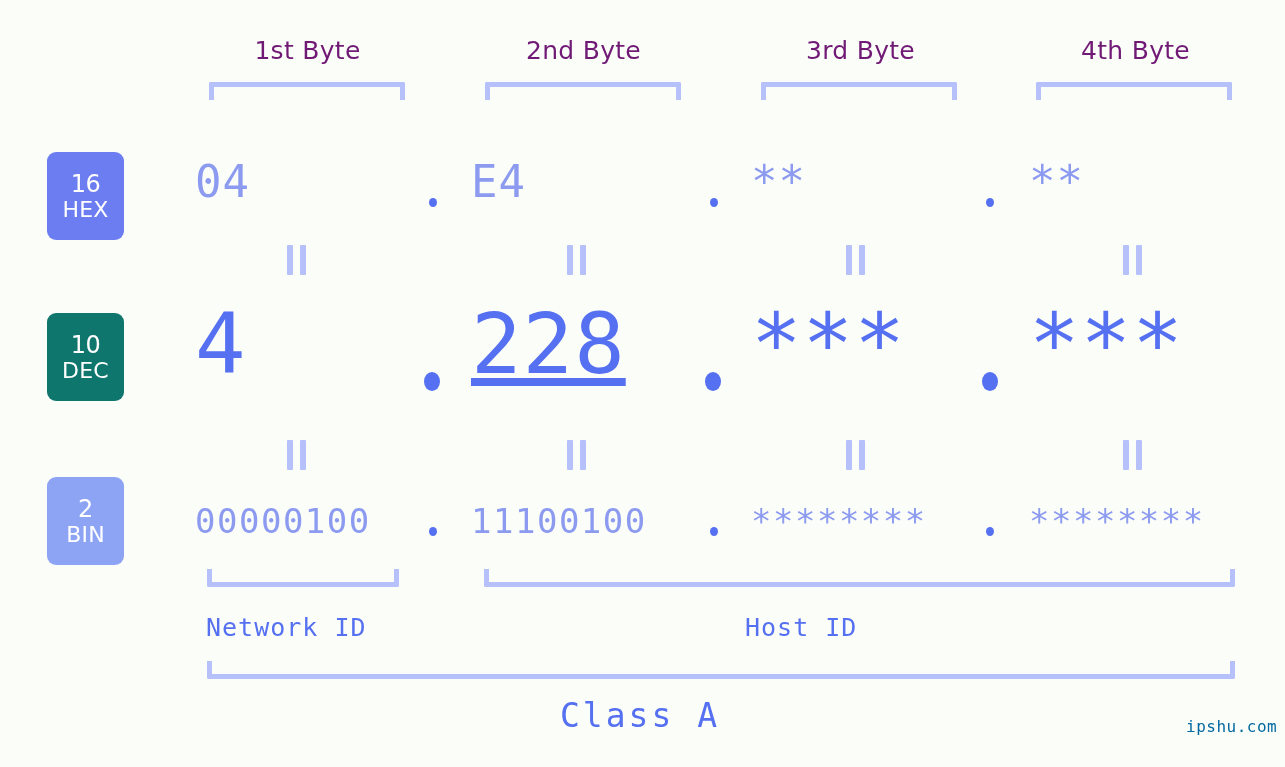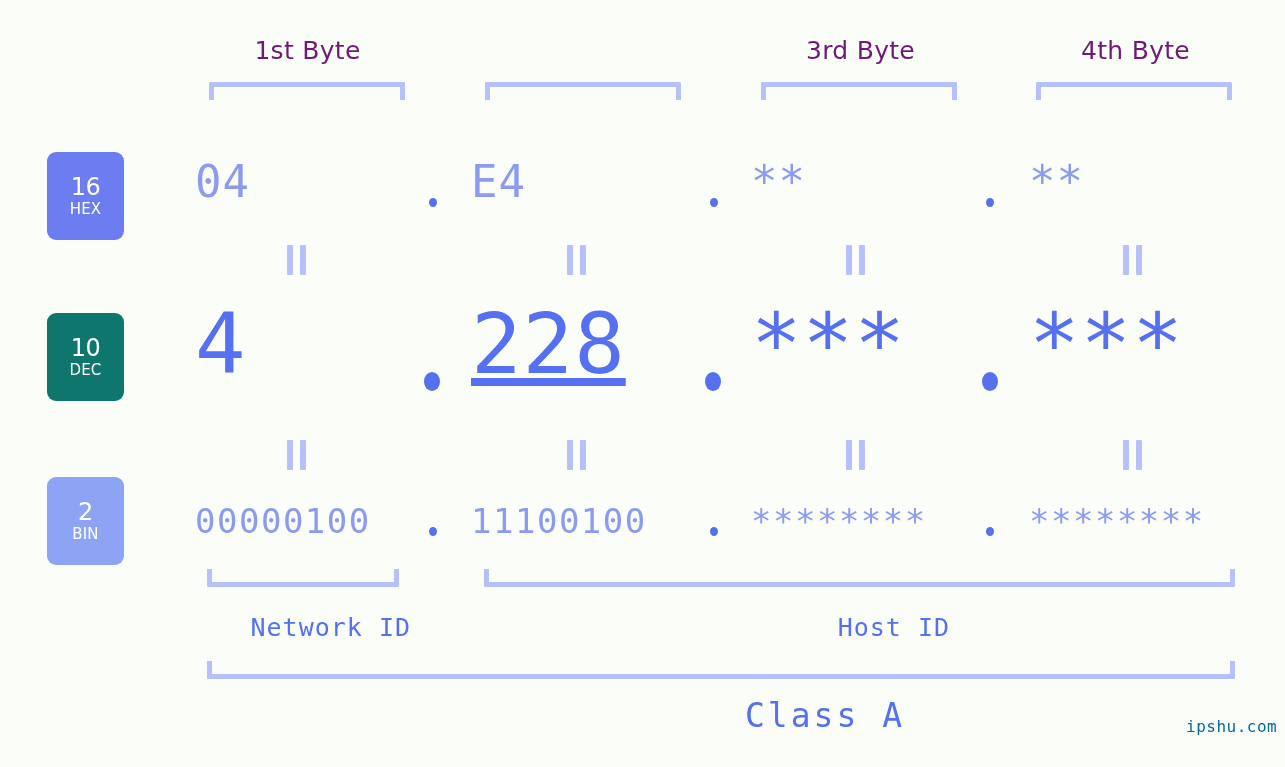--- a/index.html
+++ b/index.html
@@ -65,21 +65,21 @@
     justify-content: center;
     color: #ffffff;
     font-family: "DejaVu Sans", sans-serif;
     line-height: 1;
   }
   .badge .num {
     font-size: 24px;
     letter-spacing: -0.5px;
   }
   .badge .word {
-    font-size: 15px;
+    font-size: 22px;
     margin-top: 3px;
     letter-spacing: 0.2px;
   }
 
   
   .val {
     text-align: left;
     white-space: nowrap;
     line-height: 1;
   }
@@ -119,21 +119,21 @@
     width: 6px;
     height: 30px;
     background: #b6c0fb;
     border-radius: 1px;
   }
 
   
   .caption {
     font-size: 25px;
     color: #5570f1;
-    text-align: right;
+    text-align: left;
     white-space: nowrap;
     letter-spacing: 1px;
   }
   .caption.klass {
     font-size: 33px;
     letter-spacing: 3px;
   }
 
   
   .watermark {
@@ -142,20 +142,21 @@
     letter-spacing: 0.5px;
     white-space: nowrap;
   }
 </style>
 </head>
 <body style="background: rgb(251, 253, 249);">
 
 <div class="stage">
 
   <div class="abs byte-label" style="left:205px; top:36px; width:205px;">1st Byte</div>
+  <div class="abs byte-label" style="left:481px; top:36px; width:205px;">2nd Byte</div>
   <div class="abs byte-label" style="left:758px; top:36px; width:205px;">3rd Byte</div>
   <div class="abs byte-label" style="left:1033px; top:36px; width:205px;">4th Byte</div>
 
   <div class="abs bracket-top" style="left:209px; top:82px; width:196px;"></div>
   <div class="abs bracket-top" style="left:485px; top:82px; width:196px;"></div>
   <div class="abs bracket-top" style="left:761px; top:82px; width:196px;"></div>
   <div class="abs bracket-top" style="left:1036px; top:82px; width:196px;"></div>
 
   <div class="row-hex">
 

